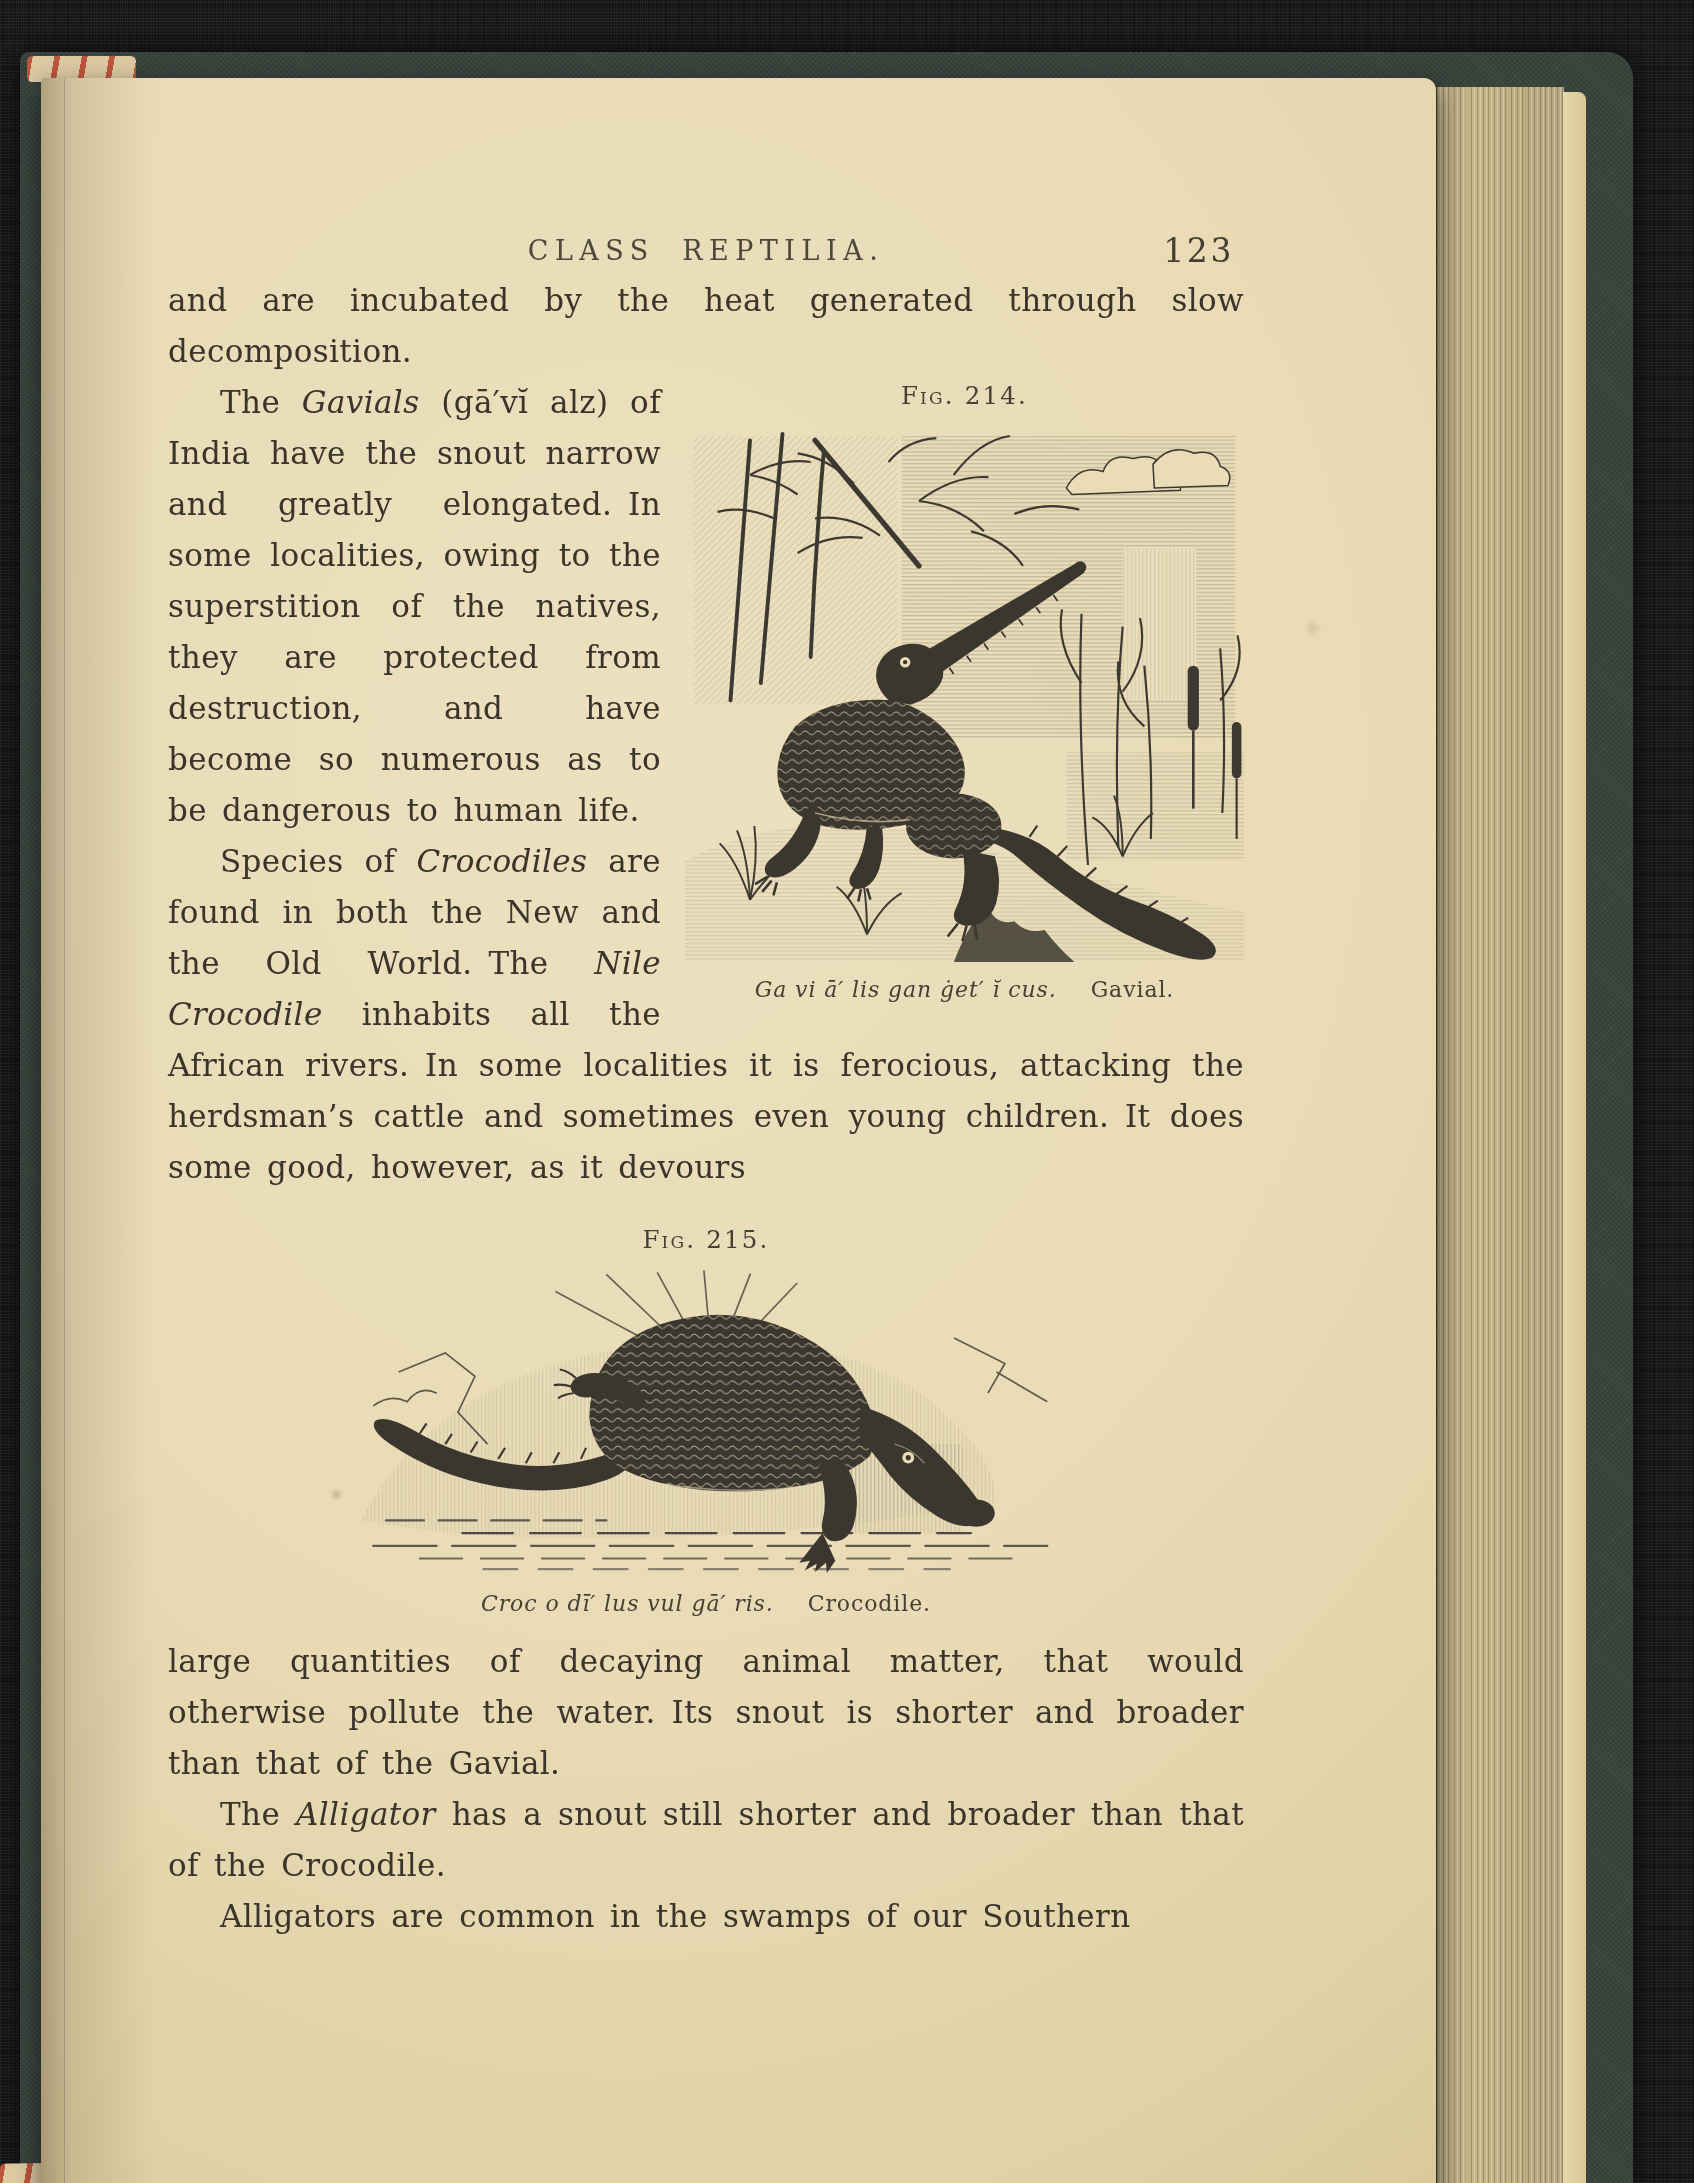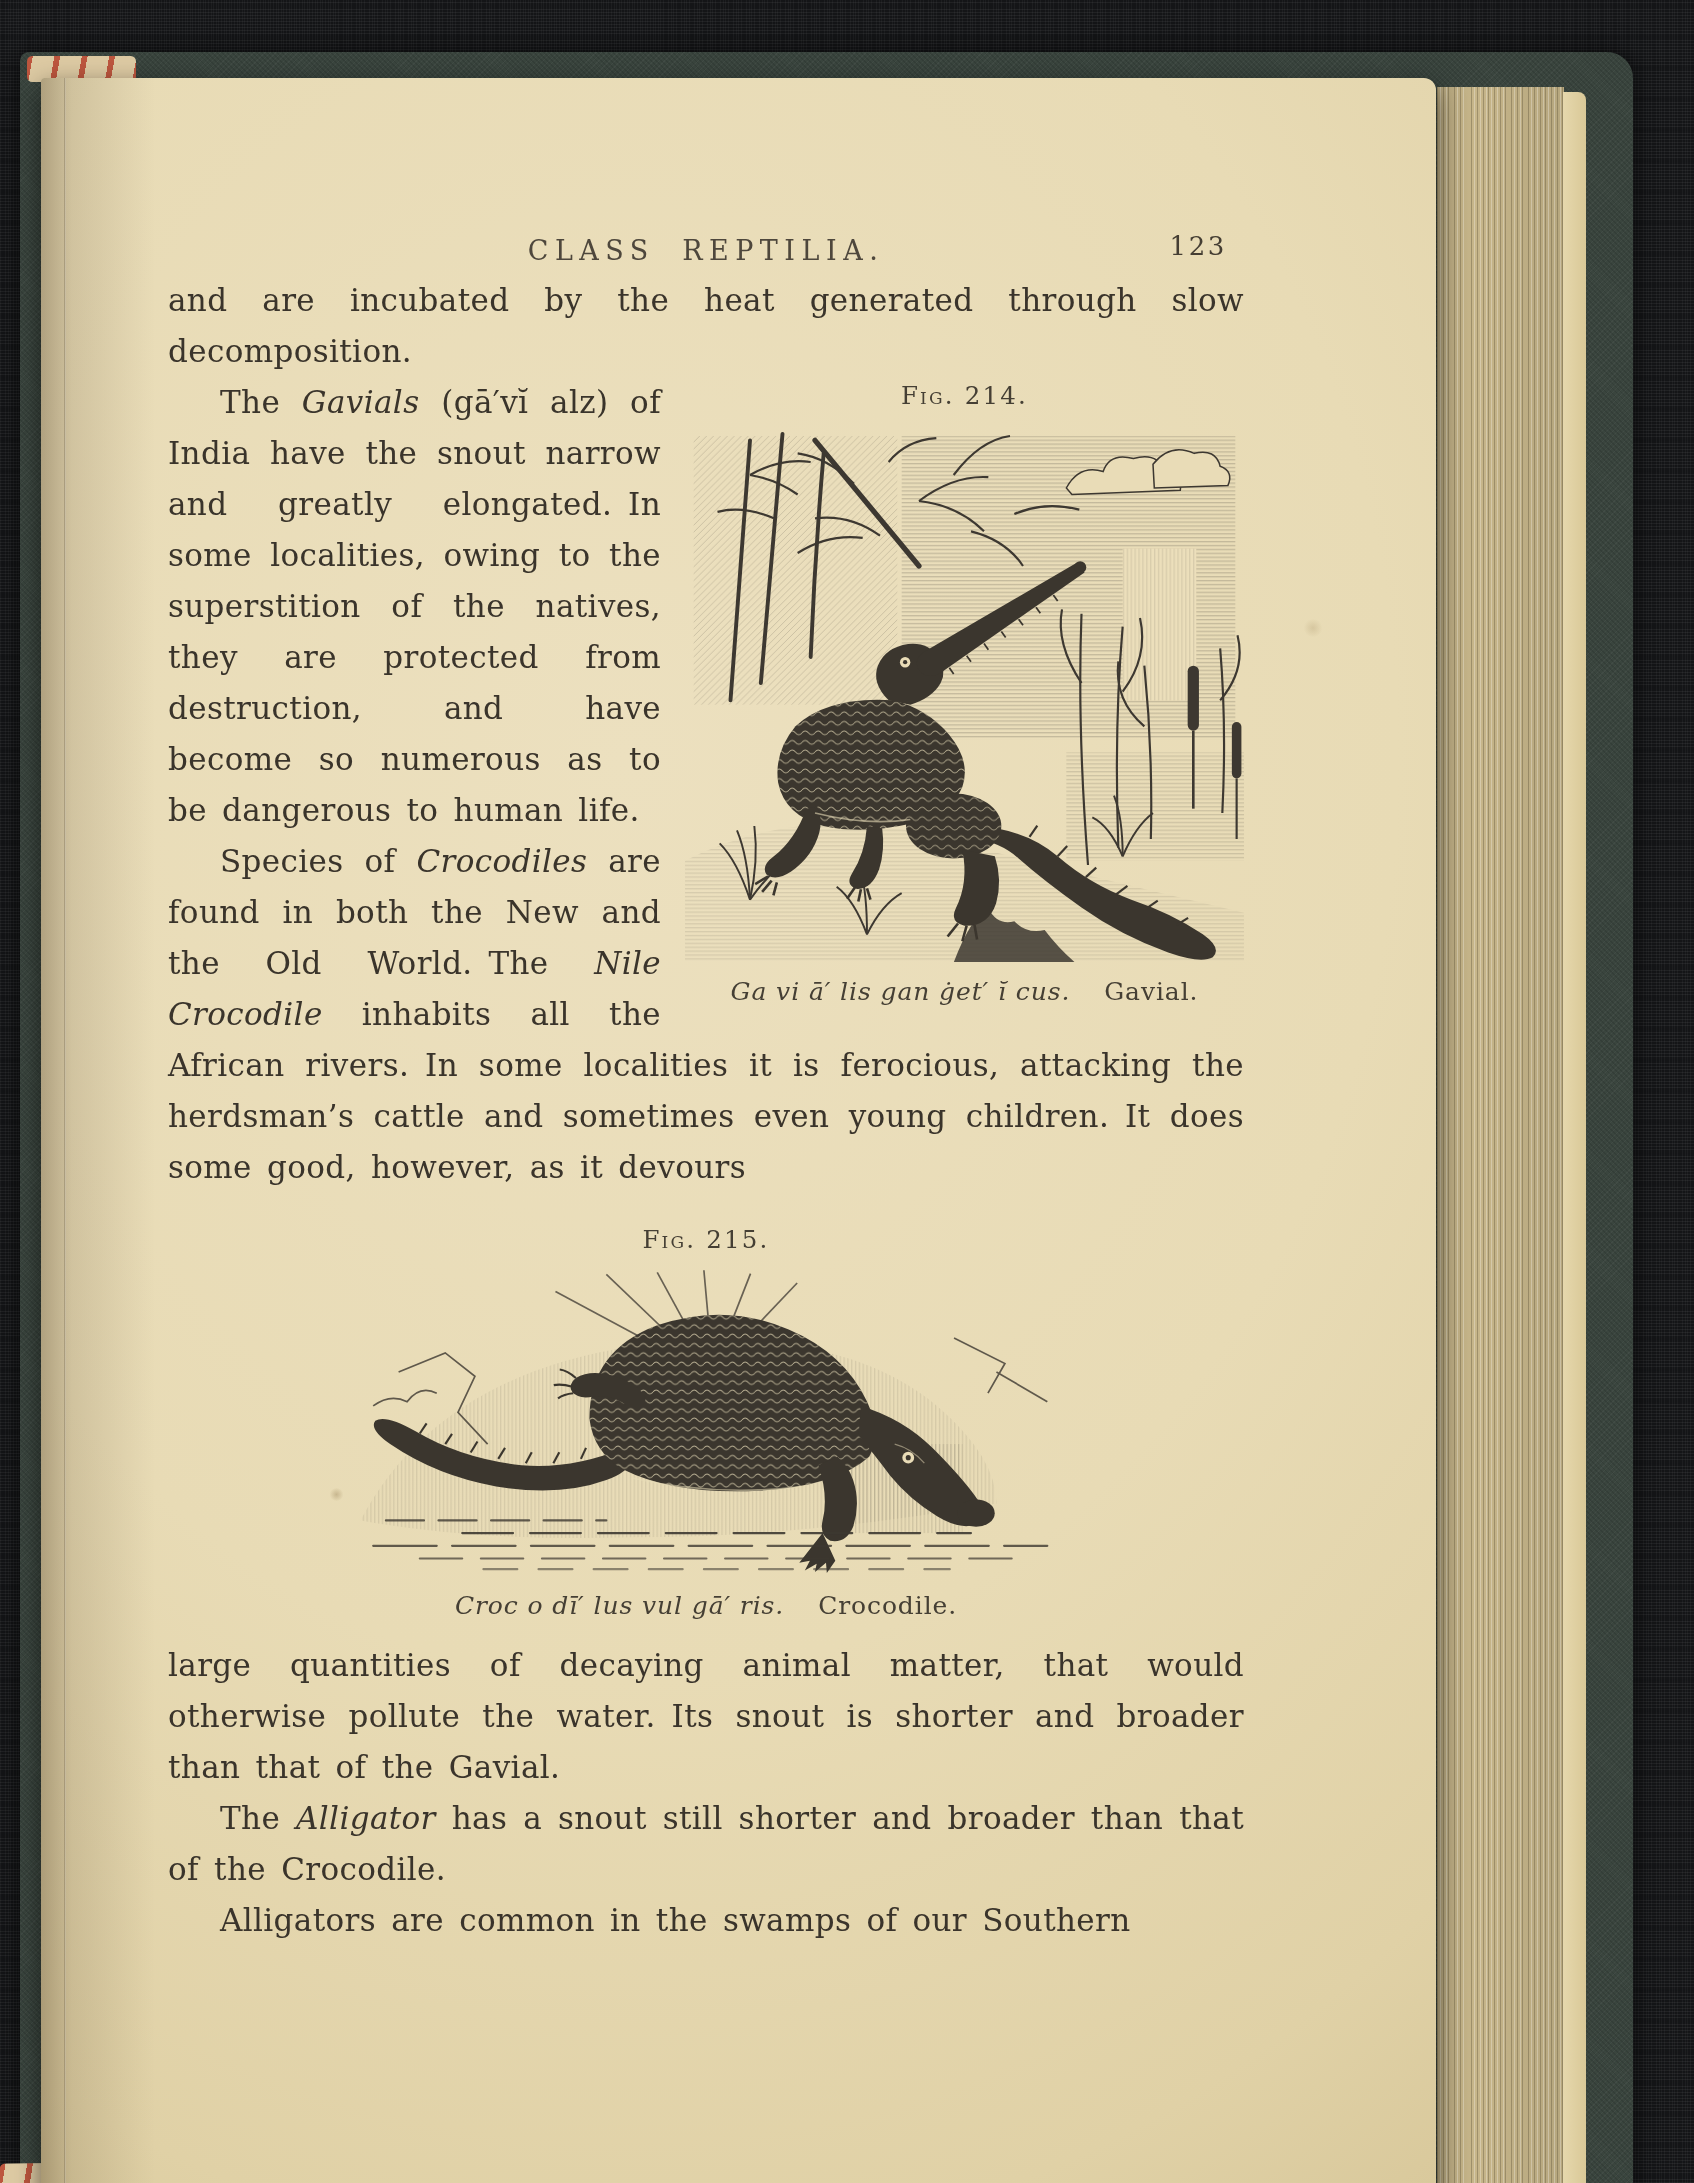--- a/index.html
+++ b/index.html
@@ -63,40 +63,40 @@
   }
   .foxing{position:absolute;border-radius:50%;pointer-events:none;}
   .foxing.a{left:288px;top:1410px;width:15px;height:13px;background:radial-gradient(circle,rgba(140,115,70,.35),rgba(140,115,70,0) 70%);}
   .foxing.b{left:1262px;top:541px;width:20px;height:17.5px;background:radial-gradient(circle,rgba(150,125,80,.22),rgba(150,125,80,0) 70%);}
   .page-header{position:relative;height:44px;}
   .running-title{
     text-align:center;font-size:27px;letter-spacing:6.5px;word-spacing:12.2px;
     color:#4e473c;padding-top:3.5px;
   }
   .folio{
-    position:absolute;right:17px;top:0;font-size:26px;color:#453e33;letter-spacing:2.6px;
+    position:absolute;right:10px;top:0;font-size:33px;color:#453e33;letter-spacing:2.6px;
   }
   .body-p{
     margin:0;font-size:31px;line-height:51px;text-align:justify;
     word-spacing:.16em;letter-spacing:.012em;hyphens:manual;
   }
   .body-p em{}
   .indent{text-indent:52px;}
   .noindent{text-indent:0;}
   .fig{margin:0;}
   .fig-214{float:right;width:559px;margin:4.4px 0 15.7px 24px;}
   .fig-215{clear:both;width:742px;margin:32px auto 20px;}
   .fig-label{
     text-align:center;font-variant-caps:small-caps;font-size:24.5px;
     letter-spacing:2.2px;color:#453f34;margin-bottom:12.2px;
   }
   .fig svg{display:block;width:100%;height:auto;}
   .fig-caption{
     display:flex;justify-content:center;align-items:baseline;gap:34px;
-    margin-top:15px;font-size:25px;color:#453f34;
+    margin-top:15px;font-size:22px;color:#453f34;
   }
   .cap-latin{font-style:italic;letter-spacing:0.9px;}
   .cap-common{letter-spacing:0.9px;}
 </style>
 </head>
 <body>
 
 <div class="cover"></div>
 <div class="fore-edge"></div>
 <div class="fore-edge-strip"></div>

